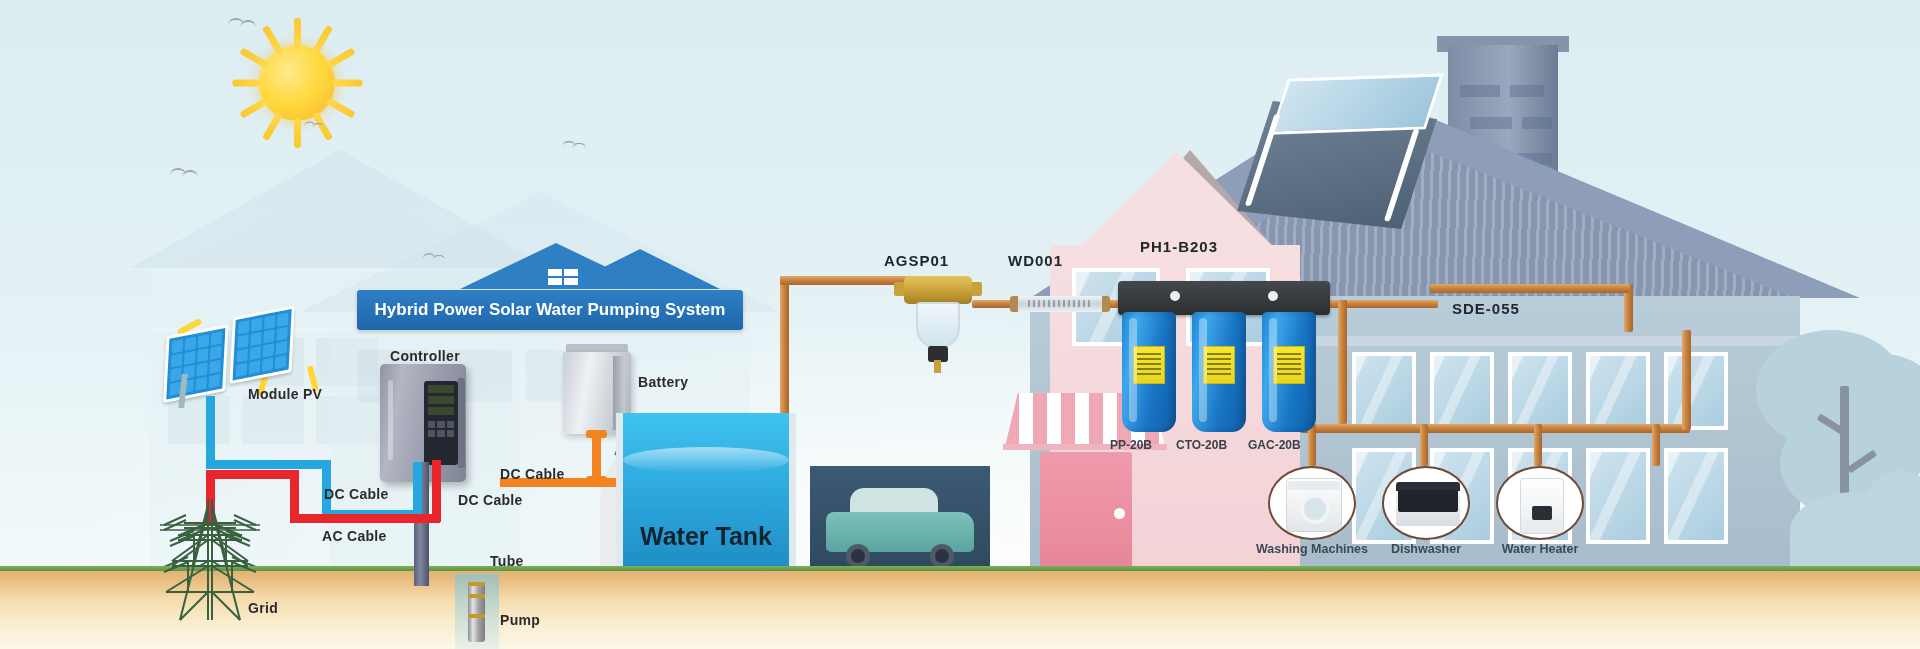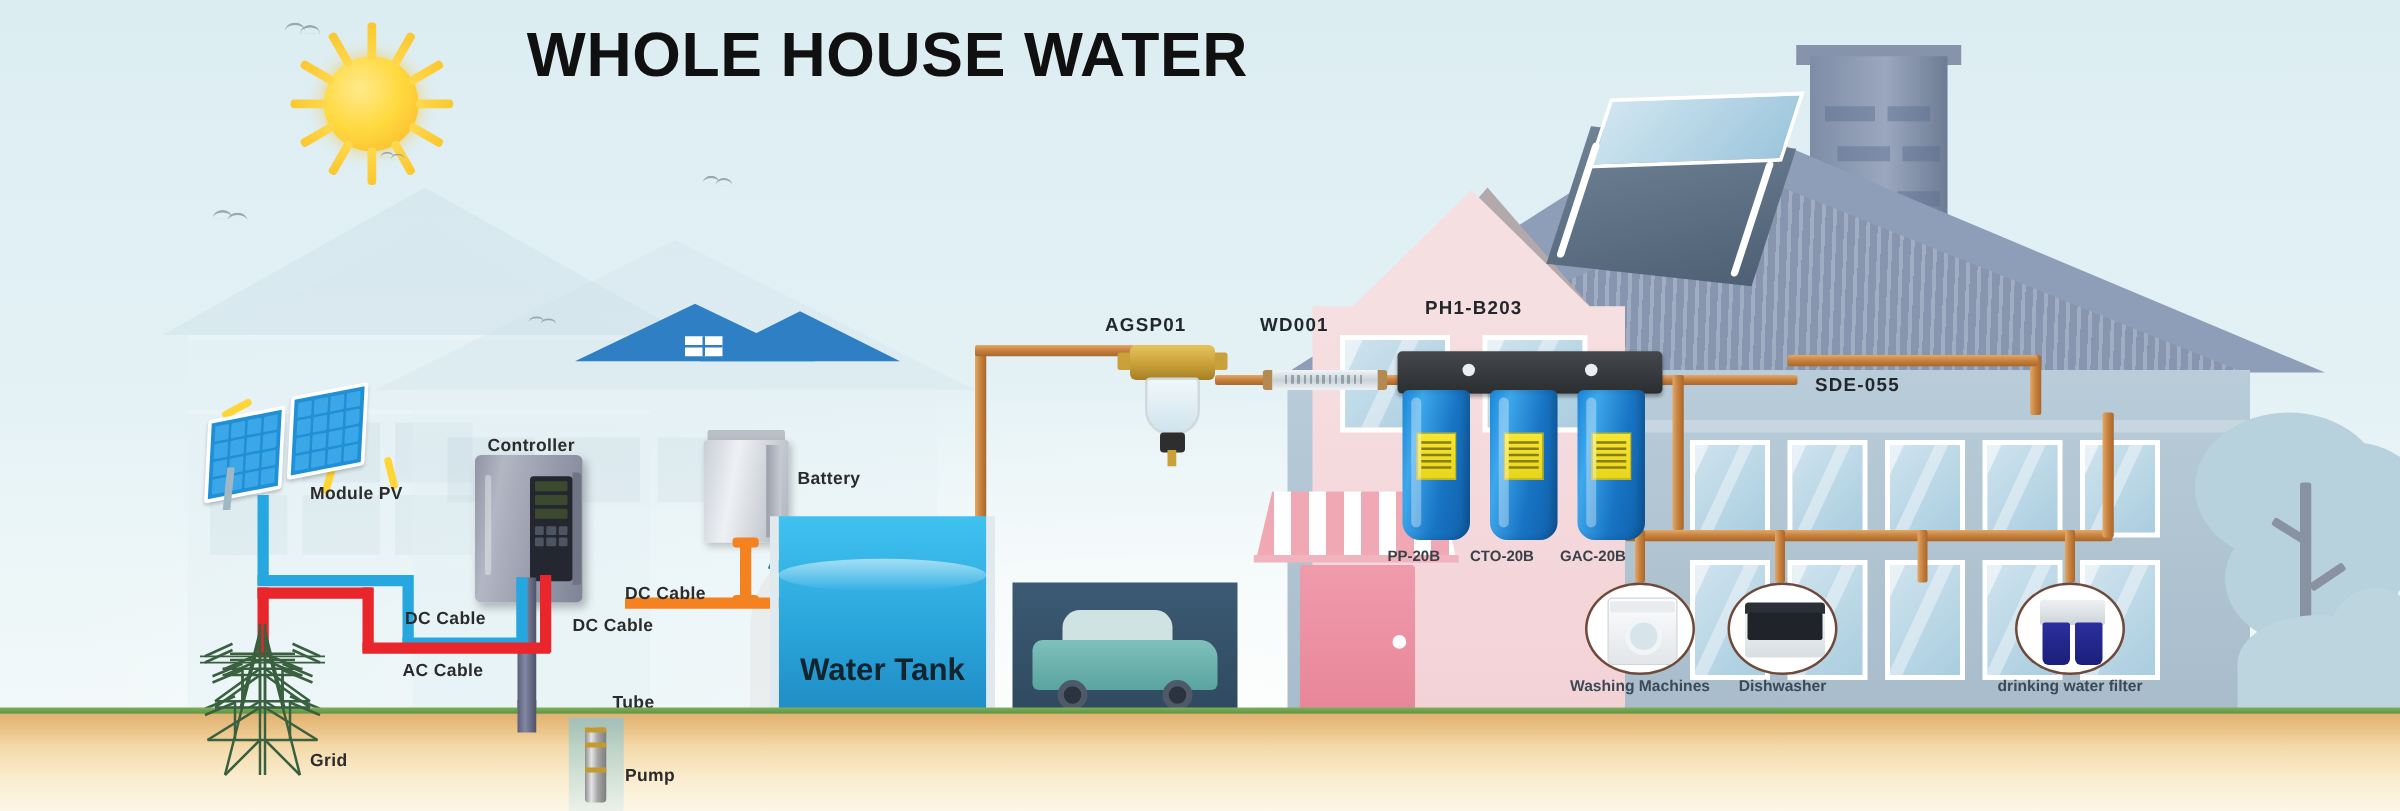--- a/index.html
+++ b/index.html
@@ -506,21 +506,20 @@
   <div class="bird" style="left:560px;top:140px;transform:scale(.85)">
       <span></span>
       <span></span>
     </div>
   <div class="bird" style="left:300px;top:120px;transform:scale(.7)">
       <span></span>
       <span></span>
     </div>
 
   <div class="title">
-    <span>WHOLE HOUSE WATER</span>
   </div>
 
   <div class="chimney-cap"></div>
   <div class="chimney">
     <div class="chimney-brick" style="left:12px;top:40px;width:40px;height:12px"></div>
     <div class="chimney-brick" style="left:62px;top:40px;width:34px;height:12px"></div>
     <div class="chimney-brick" style="left:22px;top:72px;width:42px;height:12px"></div>
     <div class="chimney-brick" style="left:74px;top:72px;width:30px;height:12px"></div>
     <div class="chimney-brick" style="left:14px;top:108px;width:46px;height:12px"></div>
     <div class="chimney-brick" style="left:70px;top:108px;width:34px;height:12px"></div>
@@ -670,36 +669,38 @@
     <div class="appl-lbl">Dishwasher</div>
   </div>
   <div class="appl" style="left:1268px;top:466px">
     <div class="appl-oval">
       <div class="wm-body"></div>
         <div class="wm-panel"></div>
         <div class="wm-door"></div>
     </div>
     <div class="appl-lbl">Washing Machines</div>
   </div>
-  <div class="appl" style="left:1612px;top:466px">
+  <div class="appl" style="left:1496px;top:466px">
     <div class="appl-oval">
-      <div class="df-body"></div>
-        <div class="df-b1"></div>
-        <div class="df-b2"></div>
-    </div>
-    <div class="appl-lbl">drinking water filter</div>
+      <div class="wh-body"></div>
+        <div class="wh-screen"></div>
+    </div>
+    <div class="appl-lbl">Water Heater</div>
   </div>
 
   <div class="banner-house">
     <div class="bh-roof"></div>
     <div class="bh-roof-r"></div>
     <div class="bh-win">
       <i style="left:14px;top:0;width:2px;height:16px"></i>
       <i style="left:0;top:7px;width:30px;height:2px"></i>
     </div>
+  </div>
+  <div class="banner">
+    <span>Hybrid Power Solar Water Pumping System</span>
   </div>
 
   <div class="pv">
     <div class="pv-panel" style="left:0;top:6px">
       <div class="pv-cell"></div>
         <div class="pv-cell"></div>
         <div class="pv-cell"></div>
         <div class="pv-cell"></div>
       <div class="pv-cell"></div>
         <div class="pv-cell"></div>

